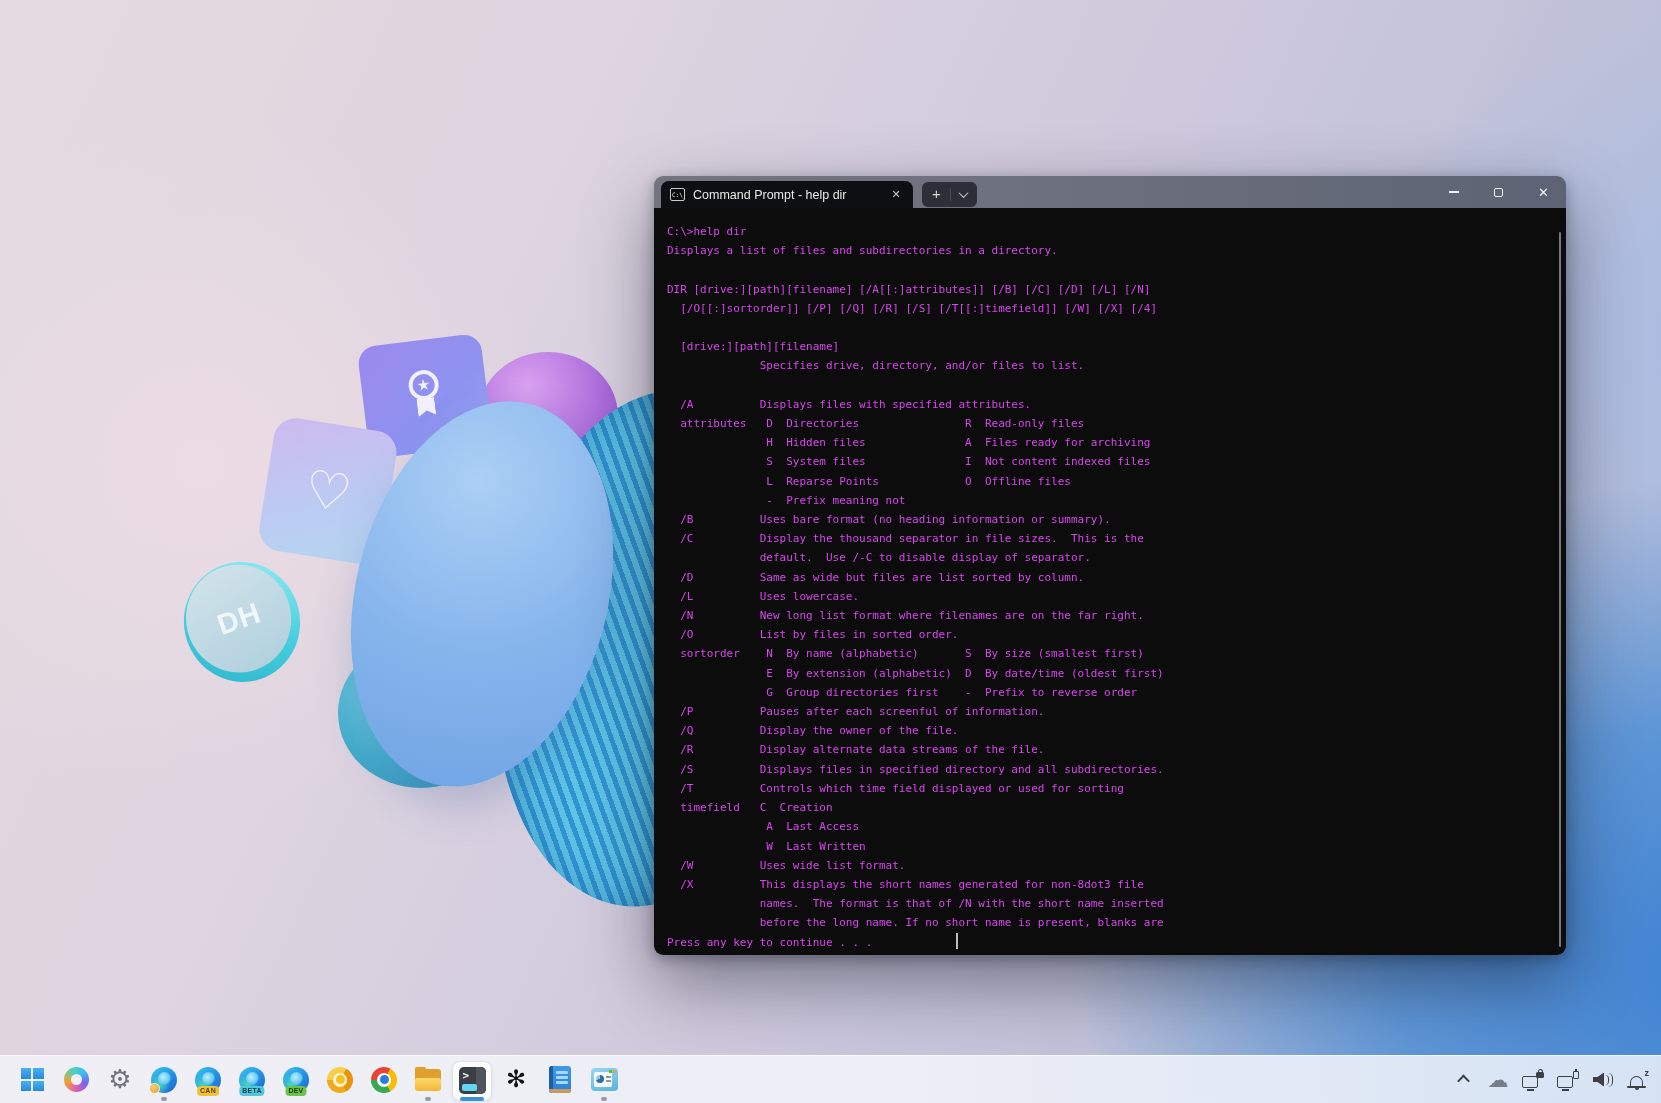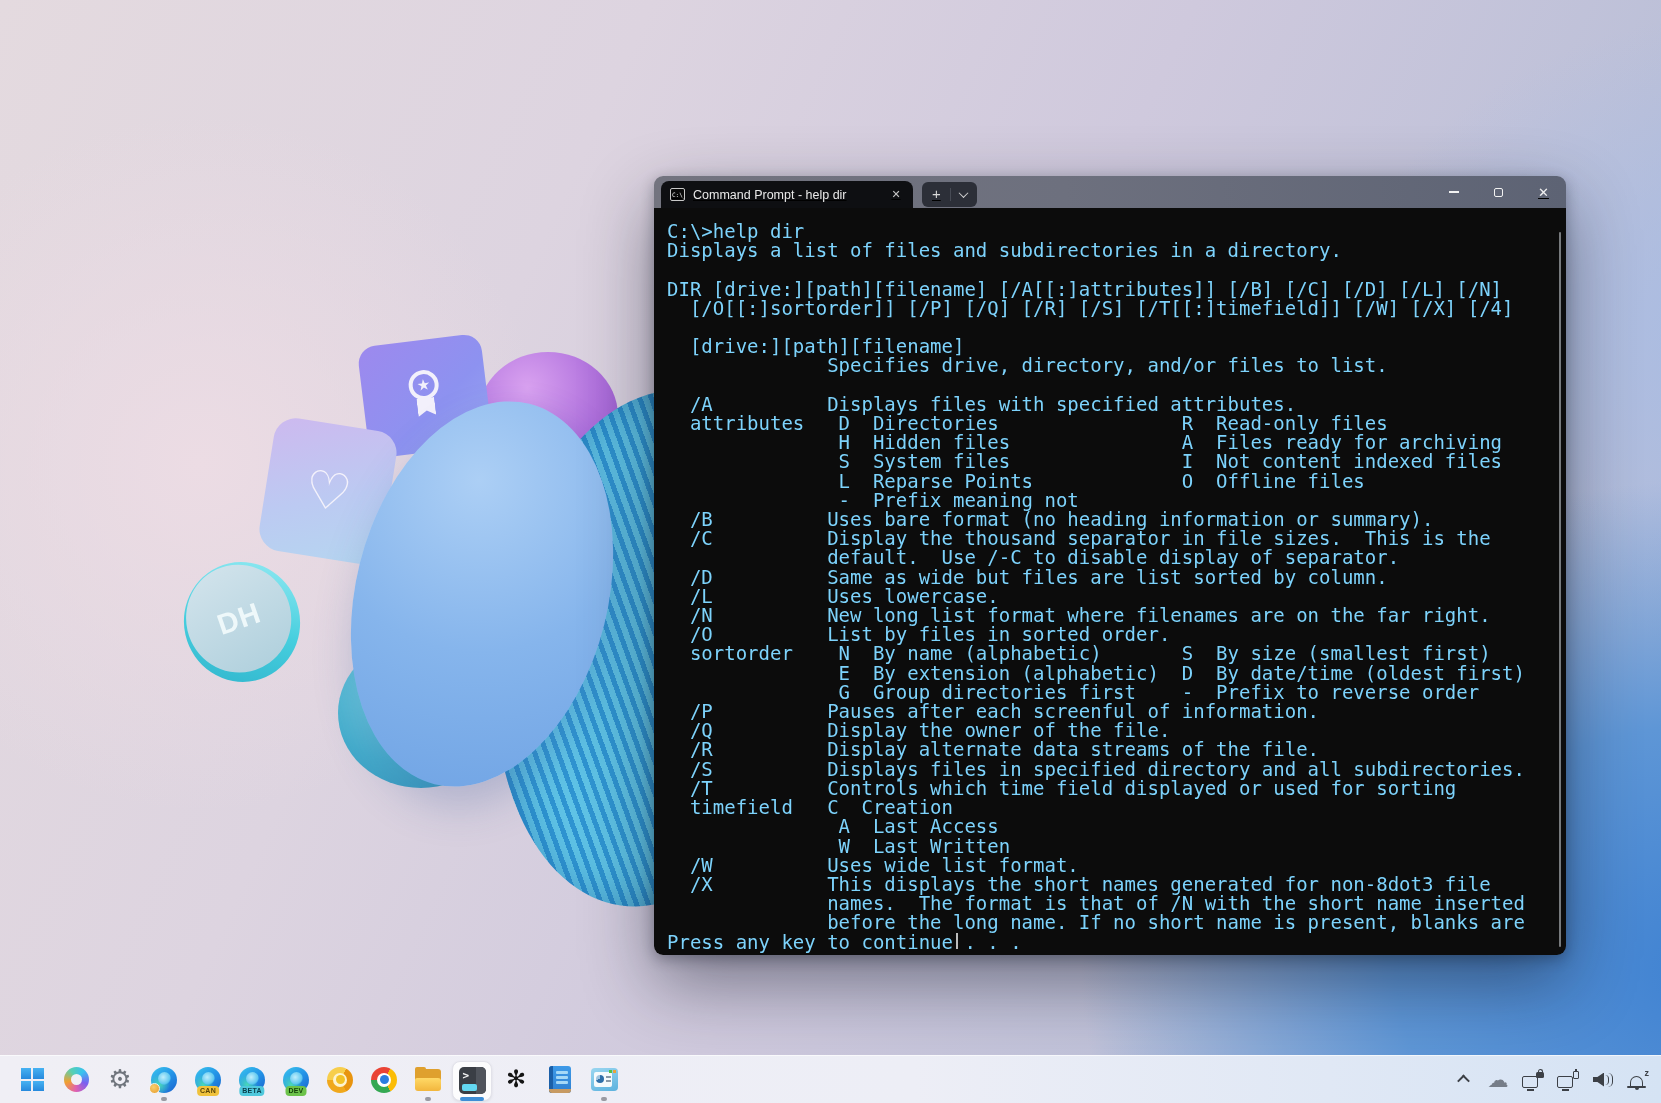--- a/index.html
+++ b/index.html
@@ -41,21 +41,21 @@
     background:linear-gradient(205deg, #97ecf4 0%, #46cede 55%, #2fb4cc 100%); transform:rotate(-13deg); }
   .disc-dh .face { position:absolute; left:3px; top:2px; right:8px; bottom:10px; border-radius:50%;
     background:linear-gradient(160deg, #d3e4ec 0%, #aecfdc 100%);
     display:flex; align-items:center; justify-content:center; }
   .disc-dh .face span { color:#eef8fa; font-size:29px; font-weight:700; letter-spacing:1px; transform:rotate(-6deg); }
 
   
   .window { position:absolute; left:654px; top:176px; width:912px; height:779px; border-radius:9px;
     box-shadow:0 28px 70px rgba(10,15,30,.45), 0 4px 14px rgba(10,15,30,.3); }
   .titlebar { position:relative; height:32px; border-radius:9px 9px 0 0; display:flex; align-items:flex-end;
-    background:linear-gradient(90deg, #73747f 0%, #6d707e 45%, #5d6374 100%);text-decoration:underline; }
+    background:linear-gradient(90deg, #73747f 0%, #6d707e 45%, #5d6374 100%); }
   .tab { width:252px; height:27px; margin-left:7px; background:#0e0f12; border-radius:8px 8px 0 0;
     display:flex; align-items:center; padding:0 8px 0 9px; }
   .tab-ico { width:15px; height:13px; background:#0a0a0a; border:1px solid #c9c9c9; border-radius:2px;
     color:#e8e8e8; font-family:"DejaVu Sans Mono", monospace; font-size:6px; line-height:11px; padding-left:1px;
     overflow:hidden; flex:0 0 auto; }
   .tab-title { color:#e9e9e9; font-size:12.5px; margin-left:8px; white-space:nowrap; overflow:hidden; flex:1; }
   .tab-close { color:#c6c6c6; font-size:11px; width:18px; height:18px; display:flex; align-items:center;
     justify-content:center; border-radius:4px; flex:0 0 auto; }
   .newtab-group { height:25px; margin:0 0 1px 9px; background:#2c2f38; border-radius:6px;
     display:flex; align-items:center; }
@@ -64,22 +64,22 @@
   .newtab-chev { width:26px; display:flex; align-items:center; justify-content:center; }
   .chev-down { width:7px; height:7px; border-right:1.5px solid #d0d0d0; border-bottom:1.5px solid #d0d0d0;
     transform:rotate(45deg) translate(-1px,-1px); }
   .win-controls { margin-left:auto; align-self:stretch; display:flex; }
   .wc { width:45px; height:32px; display:flex; align-items:center; justify-content:center; }
   .wc-min-glyph { width:10px; height:1.5px; background:#f2f2f2; }
   .wc-max-glyph { width:9px; height:9px; border:1.3px solid #f2f2f2; border-radius:2px; }
   .wc-close-glyph { color:#f2f2f2; font-size:13px; line-height:1; }
 
   .term-body { position:relative; height:747px; background:#0c0c0c; border-radius:0 0 9px 9px; overflow:hidden; }
-  .term-pre { position:absolute; left:13px; top:14px; color:#7dd3fc; font-family:"DejaVu Sans Mono", monospace;
-    font-size:19px; line-height:19.2px; white-space:pre; font-variant-ligatures:none; }
+  .term-pre { position:absolute; left:13px; top:14px; color:#d946ef; font-family:"DejaVu Sans Mono", monospace;
+    font-size:11px; line-height:19.2px; white-space:pre; font-variant-ligatures:none; }
   .term-cursor { position:absolute; left:302px; top:725px; width:2px; height:16px; background:#bdbdbd; }
   .term-scrollbar { position:absolute; right:5px; top:24px; bottom:8px; width:2.5px; background:#777a7d; border-radius:2px; }
 
   
   .taskbar { position:absolute; left:0; bottom:0; width:1661px; height:48px;
     background:linear-gradient(90deg, #f0eff5 0%, #edeef6 55%, #e0e8f5 80%, #d5e3f4 100%);
     border-top:1px solid rgba(255,255,255,.65); display:flex; align-items:center; }
   .tb-left { display:flex; align-items:center; padding-left:12px; gap:4px; }
   .tb-btn { position:relative; width:40px; height:44px; border-radius:8px; display:flex; align-items:center; justify-content:center; }
   .tb-btn.active { background:#fcfcfd; border:1px solid #e2e2ea; box-shadow:0 1px 3px rgba(0,0,0,.08); height:40px; margin-top:2px; }

